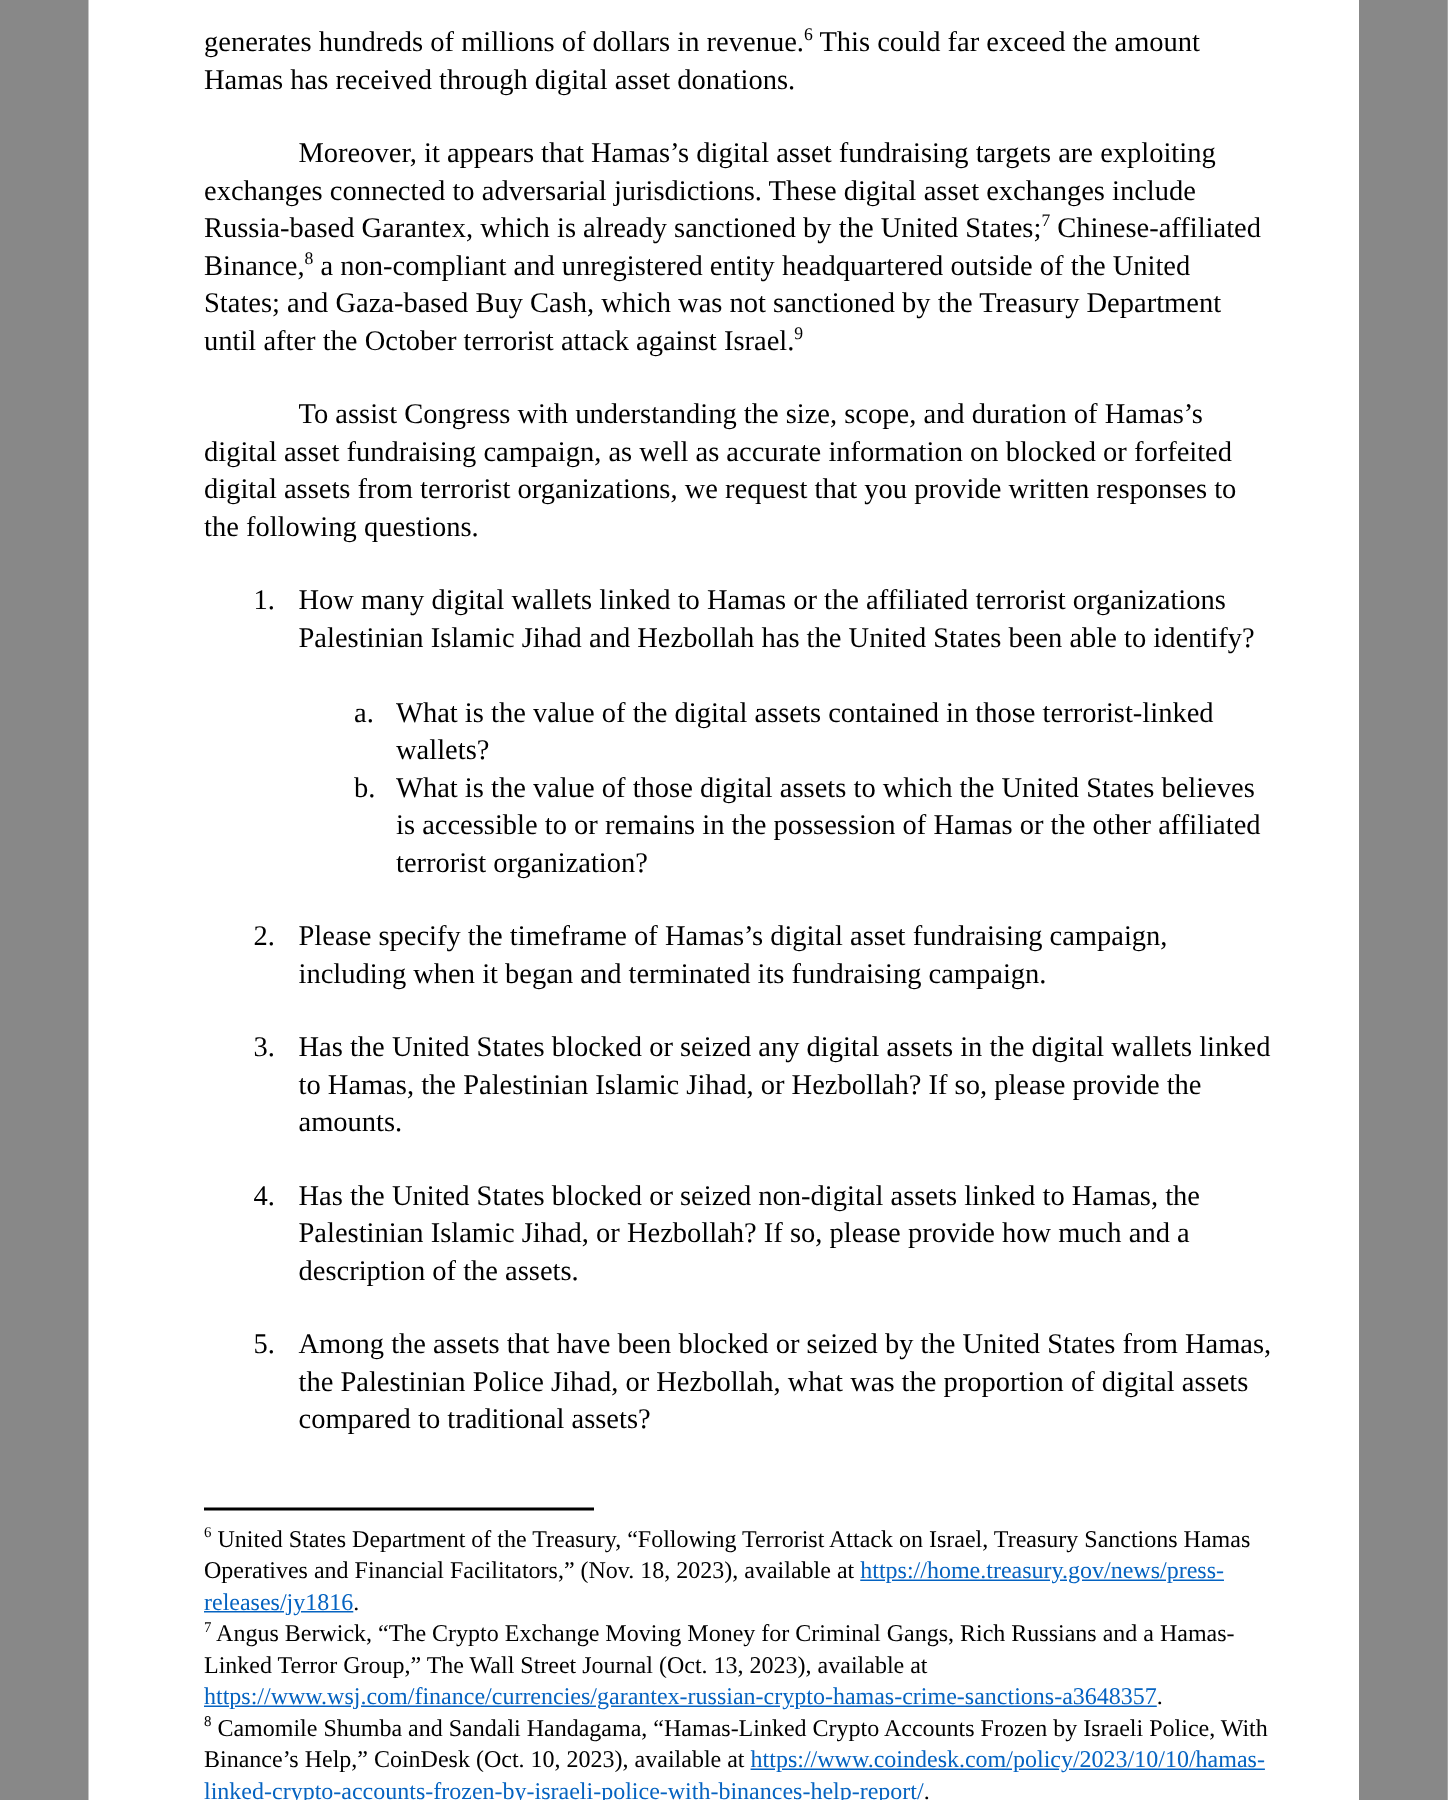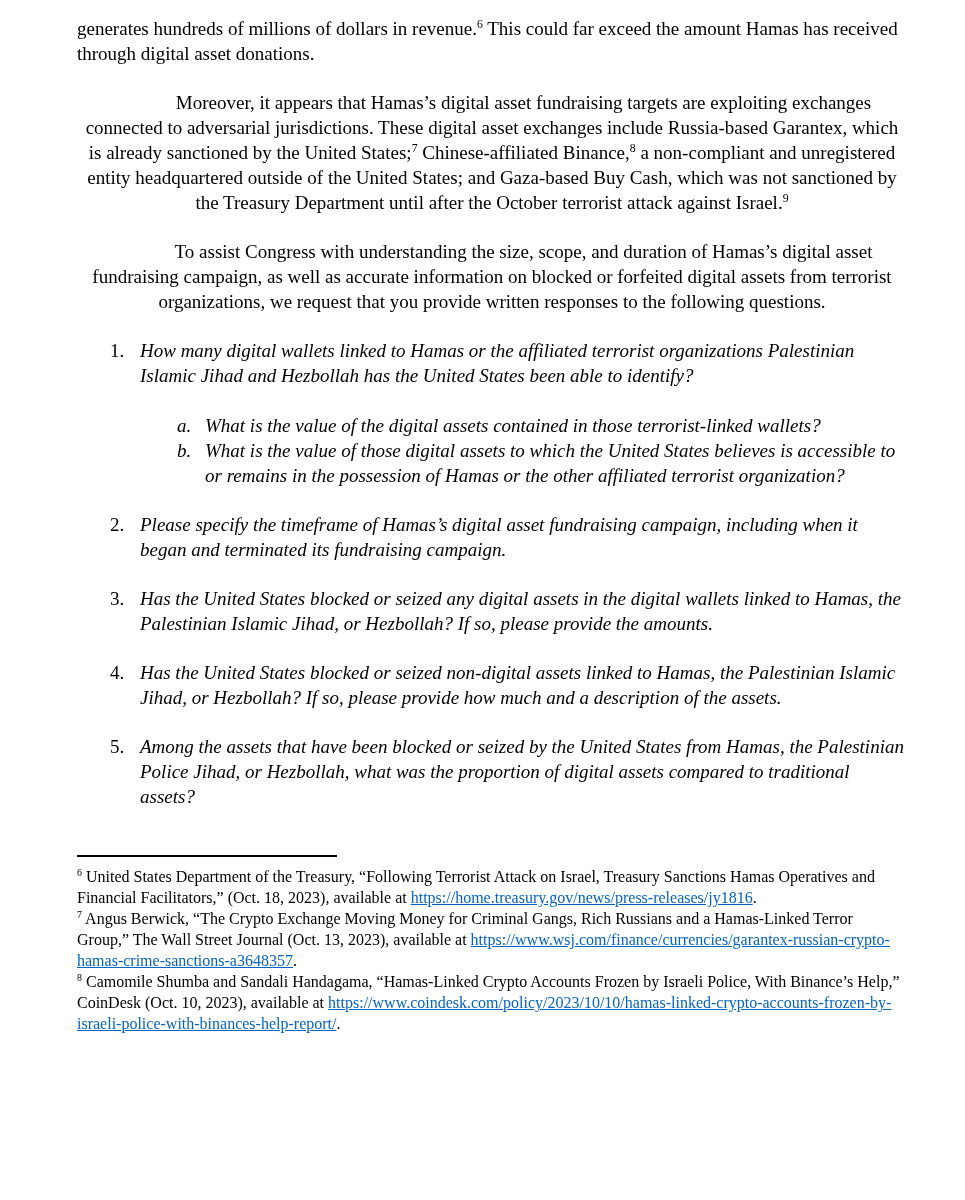--- a/index.html
+++ b/index.html
@@ -1,44 +1,44 @@
 <!DOCTYPE html>
 <html style="--link-color: #0563C1;"><head>
 <meta charset="utf-8">
 <style>
   * { margin: 0; padding: 0; box-sizing: border-box; }
   html, body { background: #888; }
   .page {
     position: relative;
-    width: 965px;
+    width: 847px;
     height: 1200px;
     margin: 0 auto;
     background: #ffffff;
     color: #000000;
     font-family: "Liberation Serif", "DejaVu Serif", serif;
     padding: 16px 58px 0 77px;
     overflow: hidden;
   }
   .body-text { font-size: 19px; line-height: 25px; }
   .para { margin: 0 0 24px 0; text-align: left; }
-  .para.indent { text-indent: 63px; text-align: center; }
+  .para.indent { text-indent: 63px; }
   sup {
     font-size: 0.62em;
     line-height: 0;
     vertical-align: super;
   }
   .italic { }
   a.link, a.link:visited {
     color: var(--link-color, #0563C1);
     text-decoration: underline;
     cursor: pointer;
   }
   .question { display: flex; margin: 0 0 24px 0; }
   .q-num { display: inline-block; width: 30px; margin-left: 33px; flex-shrink: 0; }
-  .q-body { flex: 1; font-style: italic; }
+  .q-body { flex: 1; }
   .sub-list { margin-top: 25px; }
   .sub { display: flex; }
   .sub-letter { display: inline-block; width: 28px; margin-left: 37px; flex-shrink: 0; }
   .sub-body { flex: 1; }
   .footnote-sep {
     width: 260px;
     border-top: 2px solid #000000;
     margin: 46px 0 9px 0;
   }
   .footnotes { font-size: 16px; line-height: 21px; }
@@ -92,17 +92,17 @@
         <div class="question">
           <span class="q-num">5.</span>
           <div class="q-body">
             <div><span>Among the assets that have been blocked or seized by the United States from Hamas, the Palestinian Police Jihad, or Hezbollah, what was the proportion of digital assets compared to traditional assets?</span></div>
           </div>
         </div>
       </div>
   </div>
   <div class="footnote-sep"></div>
   <div id="footnotes" class="footnotes">
-      <div class="footnote"><sup>6</sup><span> United States Department of the Treasury, “Following Terrorist Attack on Israel, Treasury Sanctions Hamas Operatives and Financial Facilitators,” (Oct. 18, 2023), </span><span class="italic">available at</span><span> </span><a class="link" href="#">https://home.treasury.gov/news/press-releases/jy1816</a><span>.</span></div>
+      <div class="footnote"><sup>6</sup><span> United States Department of the Treasury, “Following Terrorist Attack on Israel, Treasury Sanctions Hamas Operatives and Financial Facilitators,” (Nov. 18, 2023), </span><span class="italic">available at</span><span> </span><a class="link" href="#">https://home.treasury.gov/news/press-releases/jy1816</a><span>.</span></div>
       <div class="footnote"><sup>7</sup><span> Angus Berwick, “The Crypto Exchange Moving Money for Criminal Gangs, Rich Russians and a Hamas-Linked Terror Group,” </span><span class="italic">The Wall Street Journal</span><span> (Oct. 13, 2023), </span><span class="italic">available at</span><span> </span><a class="link" href="#">https://www.wsj.com/finance/currencies/garantex-russian-crypto-hamas-crime-sanctions-a3648357</a><span>.</span></div>
       <div class="footnote"><sup>8</sup><span> Camomile Shumba and Sandali Handagama, “Hamas-Linked Crypto Accounts Frozen by Israeli Police, With Binance’s Help,” </span><span class="italic">CoinDesk</span><span> (Oct. 10, 2023), </span><span class="italic">available at</span><span> </span><a class="link" href="#">https://www.coindesk.com/policy/2023/10/10/hamas-linked-crypto-accounts-frozen-by-israeli-police-with-binances-help-report/</a><span>.</span></div>
     </div>
 </div>
 
 </body></html>

